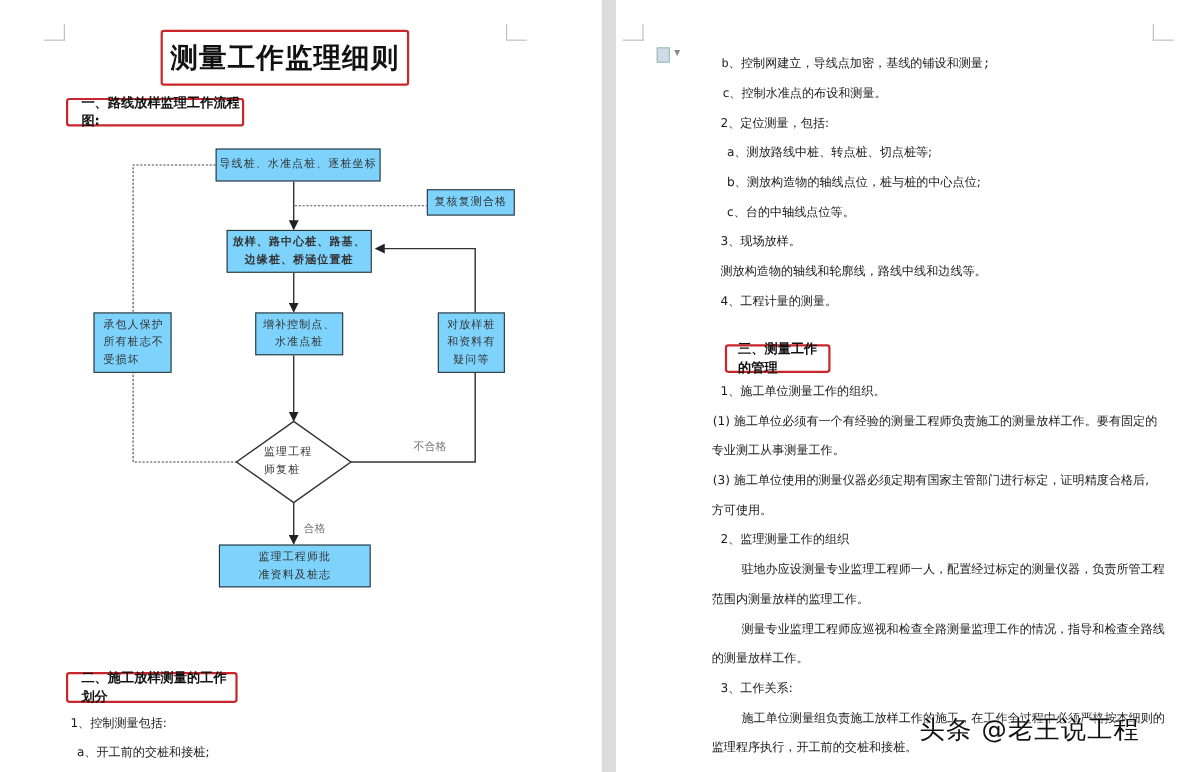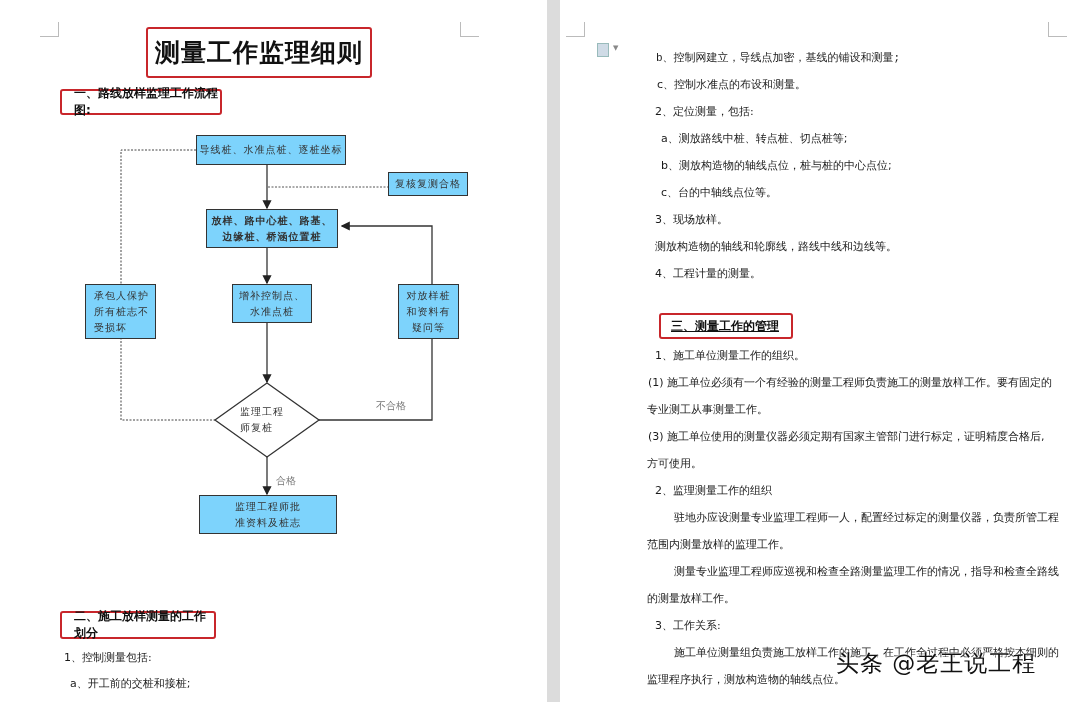--- a/index.html
+++ b/index.html
@@ -107,29 +107,29 @@
 <div class="txt" style="left:656px;top:50px;font-family:Liberation Mono, monospace;">b、控制网建立，导线点加密，基线的铺设和测量;</div>
 <div class="txt" style="left:657px;top:77px;">c、控制水准点的布设和测量。</div>
 <div class="txt" style="left:655px;top:104px;">2、定位测量，包括:</div>
 <div class="txt" style="left:661px;top:131px;">a、测放路线中桩、转点桩、切点桩等;</div>
 <div class="txt" style="left:661px;top:158px;">b、测放构造物的轴线点位，桩与桩的中心点位;</div>
 <div class="txt" style="left:661px;top:185px;">c、台的中轴线点位等。</div>
 <div class="txt" style="left:655px;top:212px;">3、现场放样。</div>
 <div class="txt" style="left:655px;top:239px;">测放构造物的轴线和轮廓线，路线中线和边线等。</div>
 <div class="txt" style="left:655px;top:266px;">4、工程计量的测量。</div>
 
-<div class="redbox h1" style="left:643px;top:313px;width:134px;height:26px;padding-left:10px;text-decoration:underline;">三、测量工作的管理</div>
+<div class="redbox h1" style="left:643px;top:313px;width:96px;height:26px;padding-left:10px;">三、测量工作的管理</div>
 
 <div class="txt" style="left:655px;top:348px;">1、施工单位测量工作的组织。</div>
 <div class="txt" style="left:648px;top:375px;">(1) 施工单位必须有一个有经验的测量工程师负责施工的测量放样工作。要有固定的</div>
 <div class="txt" style="left:647px;top:402px;">专业测工从事测量工作。</div>
 <div class="txt" style="left:648px;top:429px;">(3) 施工单位使用的测量仪器必须定期有国家主管部门进行标定，证明精度合格后,</div>
 <div class="txt" style="left:647px;top:456px;">方可使用。</div>
 <div class="txt" style="left:655px;top:483px;">2、监理测量工作的组织</div>
 <div class="txt" style="left:674px;top:510px;">驻地办应设测量专业监理工程师一人，配置经过标定的测量仪器，负责所管工程</div>
 <div class="txt" style="left:647px;top:537px;">范围内测量放样的监理工作。</div>
 <div class="txt" style="left:674px;top:564px;">测量专业监理工程师应巡视和检查全路测量监理工作的情况，指导和检查全路线</div>
 <div class="txt" style="left:647px;top:591px;">的测量放样工作。</div>
 <div class="txt" style="left:655px;top:618px;">3、工作关系:</div>
 <div class="txt" style="left:674px;top:645px;">施工单位测量组负责施工放样工作的施工，在工作全过程中必须严格按本细则的</div>
-<div class="txt" style="left:647px;top:672px;">监理程序执行，测放构造物的轴线点位。</div>
+<div class="txt" style="left:647px;top:672px;">监理程序执行，开工前的交桩和接桩。</div>
 
 <div class="watermark">头条 @老王说工程</div>
 
 </body></html>

